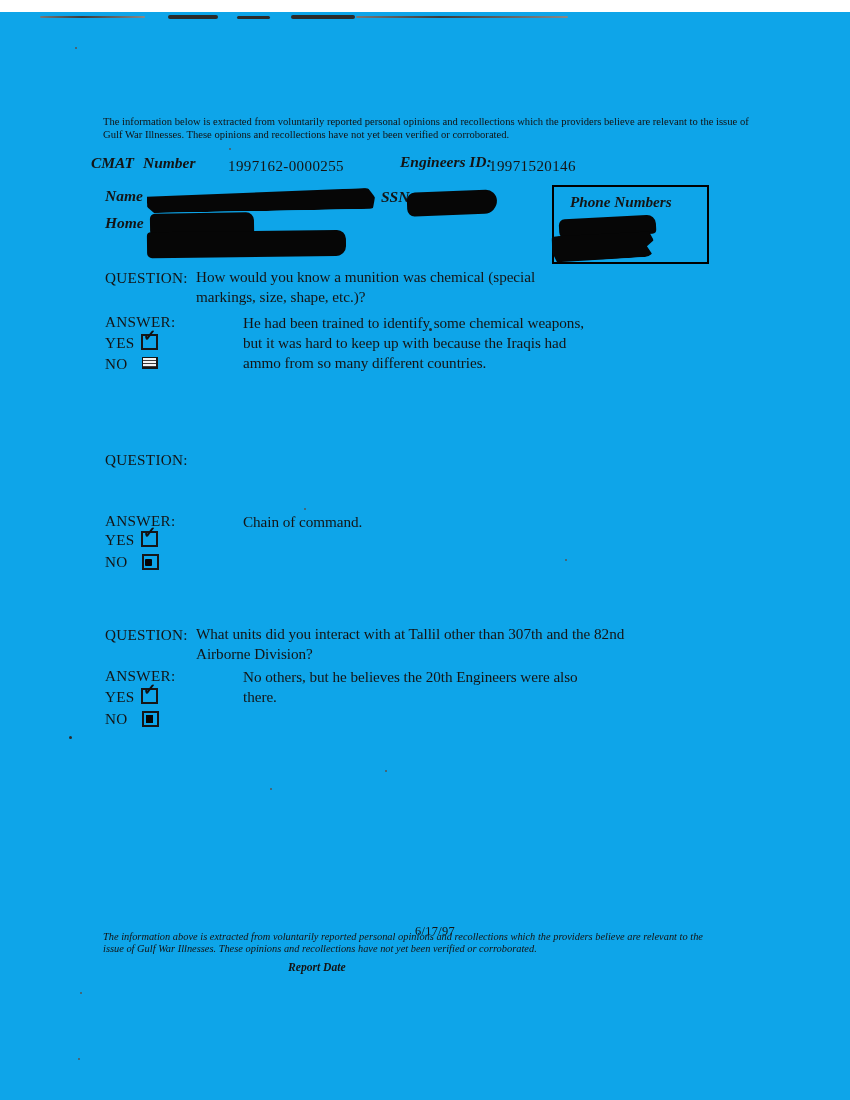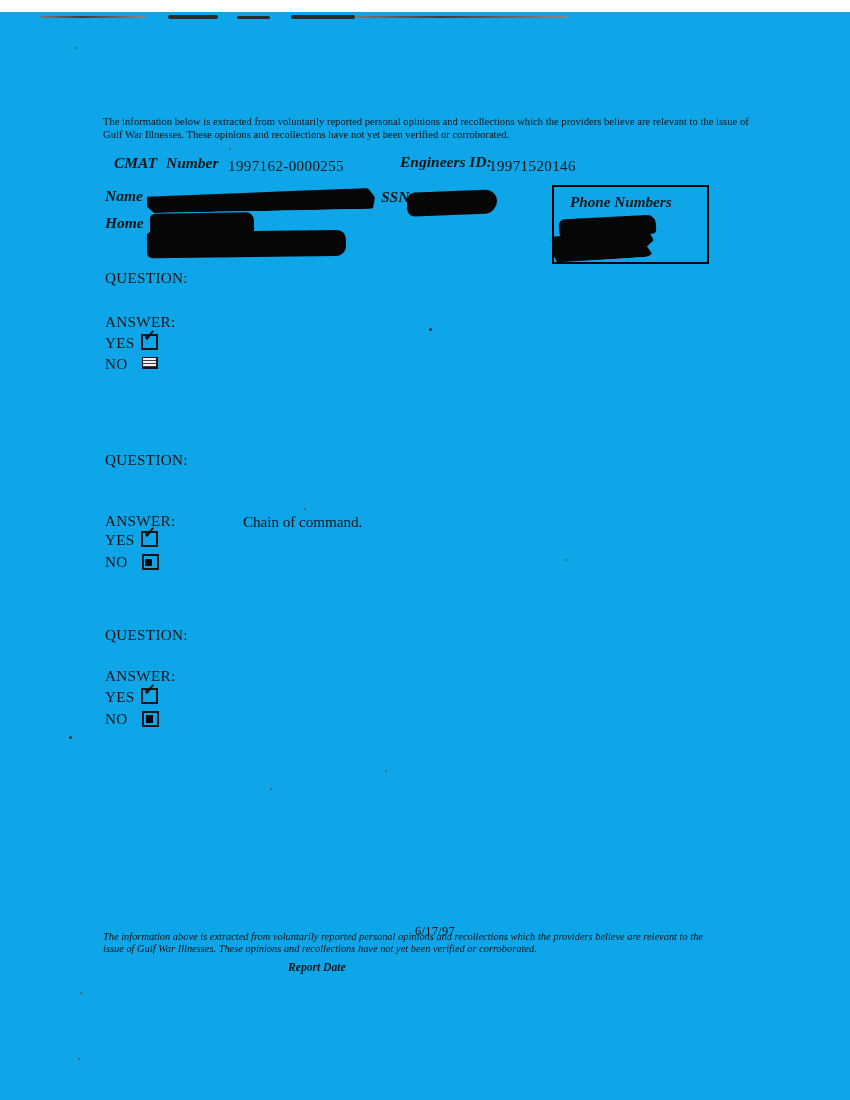--- a/index.html
+++ b/index.html
@@ -50,63 +50,67 @@
 <div class="page">
 
   <div class="streak faint" style="left:40px;top:4px;width:105px;height:2px;"></div>
   <div class="streak" style="left:168px;top:3px;width:50px;height:4px;"></div>
   <div class="streak" style="left:237px;top:4px;width:33px;height:3px;"></div>
   <div class="streak" style="left:291px;top:3px;width:64px;height:4px;"></div>
   <div class="streak faint" style="left:356px;top:4px;width:212px;height:2px;"></div>
 
   <p class="disc" style="left:103px;top:104px;width:650px;margin:0;">The information below is extracted from voluntarily reported personal opinions and recollections which the providers believe are relevant to the issue of Gulf War Illnesses.  These opinions and recollections have not yet been verified or corroborated.</p>
 
-  <span class="fld-label" style="left:114px;top:142px;word-spacing:5px;">CMAT Number</span>
+  <span class="fld-label" style="left:91px;top:142px;word-spacing:5px;">CMAT Number</span>
   <span class="fld-value" style="left:228px;top:146px;">1997162-0000255</span>
   <span class="fld-label" style="left:400px;top:141px;">Engineers ID:</span>
   <span class="fld-value" style="left:489px;top:146px;">19971520146</span>
 
   <span class="fld-label" style="left:105px;top:175px;">Name</span>
   <div class="redact r-name"></div>
   <span class="fld-label" style="left:381px;top:176px;">SSN</span>
   <div class="redact r-ssn"></div>
 
   <span class="fld-label" style="left:105px;top:202px;">Home</span>
   <div class="redact r-home1"></div>
   <div class="redact r-home2"></div>
 
   <div class="phone-box">
     <span style="position:absolute;left:16px;top:6px;font-weight:bold;font-style:italic;font-size:15.2px;white-space:nowrap;">Phone Numbers</span>
   </div>
   <div class="redact r-phone1"></div>
   <div class="redact r-phone2"></div>
 
   <span class="q-label" style="left:105px;top:257px;">QUESTION:</span>
+  <div class="q-text" style="left:196px;top:255px;width:392px;">How would you know a munition was chemical (special markings, size, shape, etc.)?</div>
   <span class="a-label" style="left:105px;top:301px;">ANSWER:</span>
+  <div class="a-text" style="left:243px;top:301px;width:354px;">He had been trained to identify some chemical weapons, but it was hard to keep up with because the Iraqis had ammo from so many different countries.</div>
   <span class="yn-label" style="left:105px;top:322px;">YES</span>
   <span class="cb checked" style="left:141px;top:322px;">
       <span class="check">✓</span>
     </span>
   <span class="yn-label" style="left:105px;top:343px;">NO</span>
   <span class="cb no-v1" style="left:142px;top:343px;"></span>
 
   <span class="q-label" style="left:105px;top:439px;">QUESTION:</span>
   <span class="a-label" style="left:105px;top:500px;">ANSWER:</span>
   <div class="a-text" style="left:243px;top:500px;width:360px;">Chain of command.</div>
   <span class="yn-label" style="left:105px;top:519px;">YES</span>
   <span class="cb checked" style="left:141px;top:519px;">
       <span class="check">✓</span>
     </span>
   <span class="yn-label" style="left:105px;top:541px;">NO</span>
   <span class="cb no-v2" style="left:142px;top:542px;">
       <span class="fill"></span>
     </span>
 
   <span class="q-label" style="left:105px;top:614px;">QUESTION:</span>
+  <div class="q-text" style="left:196px;top:612px;width:458px;">What units did you interact with at Tallil other than 307th and the 82nd Airborne Division?</div>
   <span class="a-label" style="left:105px;top:655px;">ANSWER:</span>
+  <div class="a-text" style="left:243px;top:655px;width:345px;">No others, but he believes the 20th Engineers were also there.</div>
   <span class="yn-label" style="left:105px;top:676px;">YES</span>
   <span class="cb checked" style="left:141px;top:676px;">
       <span class="check">✓</span>
     </span>
   <span class="yn-label" style="left:105px;top:698px;">NO</span>
   <span class="cb no-v3" style="left:142px;top:699px;">
       <span class="fill"></span>
     </span>
 
   <p class="disc bottom" style="left:103px;top:919px;width:618px;margin:0;">The information above is extracted from voluntarily reported personal opinions and recollections which the providers believe are relevant to the issue of Gulf War Illnesses.  These opinions and recollections have not yet been verified or corroborated.</p>

